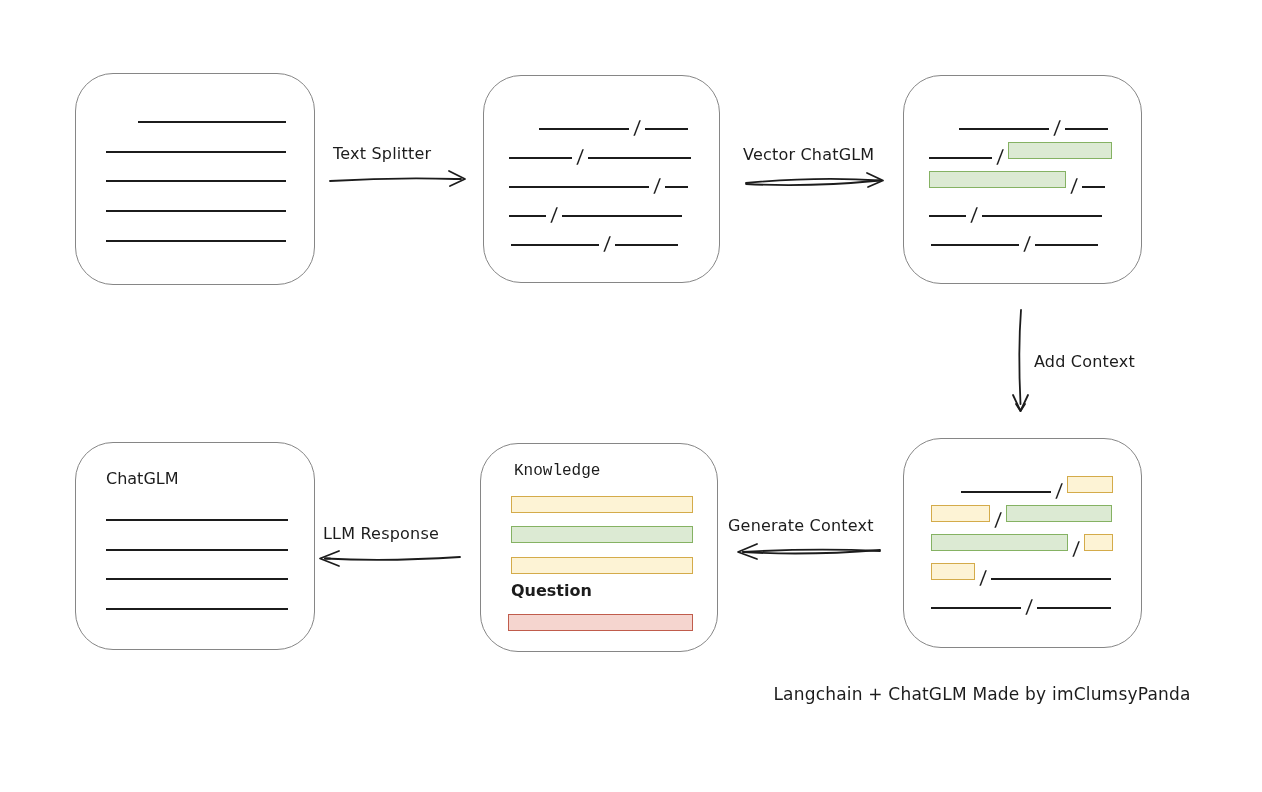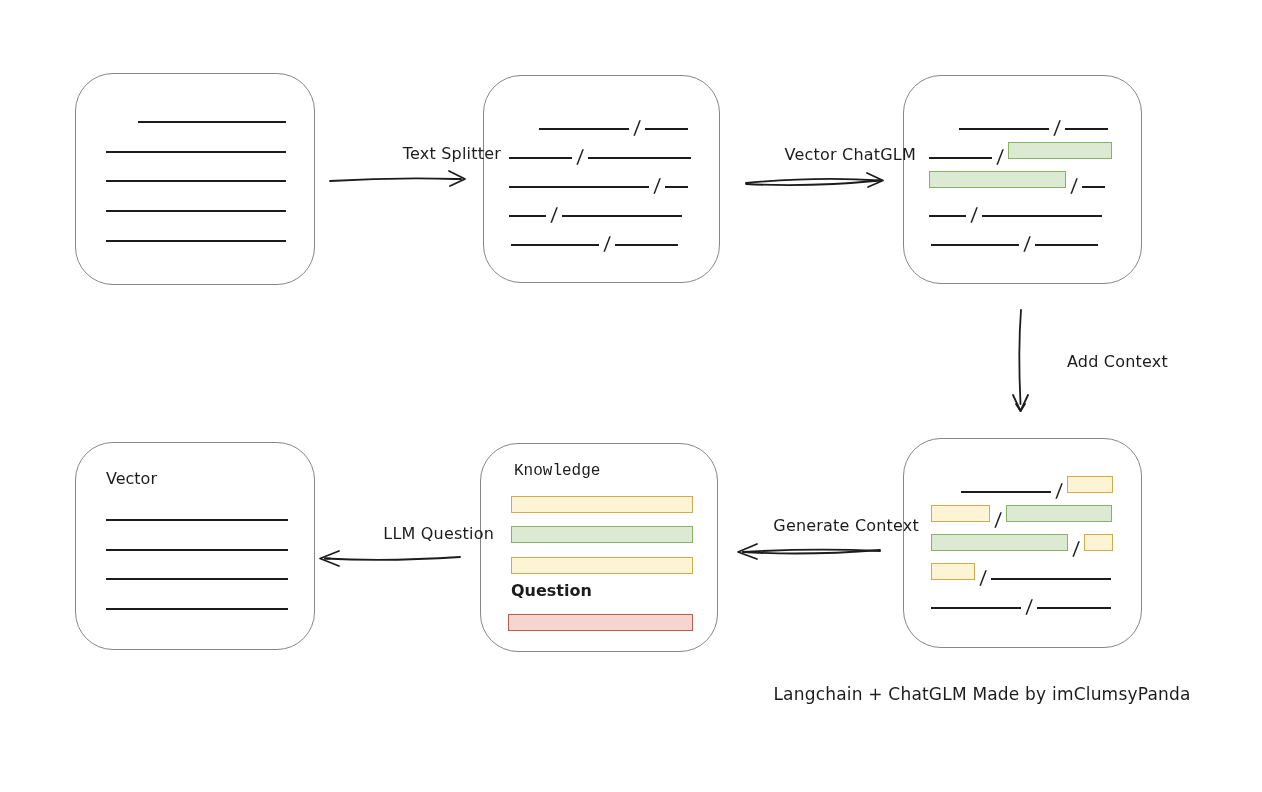--- a/index.html
+++ b/index.html
@@ -1,19 +1,19 @@
 <!DOCTYPE html>
 <html style="--green-fill: #dcead3; --green-stroke: #85b263; --yellow-fill: #fdf3d5; --yellow-stroke: #d4ab4a; --red-fill: #f5d5cf; --red-stroke: #c05c4c;"><head>
 <meta charset="utf-8">
 <style>
   html,body{margin:0;padding:0;background:#ffffff;}
   body{width:1262px;height:792px;font-family:"DejaVu Sans",sans-serif;color:#1c1c1c;}
   .canvas{position:relative;width:1262px;height:792px;overflow:hidden;background:#fff;}
   .box{position:absolute;border:1.6px solid #868686;border-radius:38px;background:#fff;box-sizing:border-box;}
-  .label{position:absolute;font-size:16px;text-align:right;white-space:nowrap;letter-spacing:.2px;margin-left:33px;}
+  .label{position:absolute;font-size:16px;text-align:left;white-space:nowrap;letter-spacing:.2px;}
   .arrow{position:absolute;}
   .arrow path{stroke:#1c1c1c;stroke-width:1.8;fill:none;stroke-linecap:round;stroke-linejoin:round;}
   .rows{position:absolute;left:0;right:0;top:25px;}
   .row{display:flex;align-items:flex-end;height:29px;box-sizing:border-box;}
   .seg-line{border-bottom:2px solid #1c1c1c;height:0;flex:0 0 auto;}
   .seg-rect{height:15px;border:1.6px solid;flex:0 0 auto;box-sizing:content-box;}
   .seg-rect.green{background:var(--green-fill);border-color:var(--green-stroke);}
   .seg-rect.yellow{background:var(--yellow-fill);border-color:var(--yellow-stroke);}
   .seg-slash{font-size:19px;line-height:13px;transform:translateY(4px) skewX(-4deg);margin:0 5px;flex:0 0 auto;}
   .hline{position:absolute;border-top:2px solid #1c1c1c;height:0;}
@@ -132,33 +132,33 @@
     <div class="inbox-label" style="left:33px;top:18px;font-family:Liberation Mono, monospace;">Knowledge</div>
     <div></div>
     <div class="inbox-label" style="left:30px;top:137px;font-weight:bold;">Question</div>
     <div class="bar red" style="left:27px;top:170px;width:183px;"></div>
   <div class="bar yellow" style="top: 52px;"></div>
       <div class="bar green" style="top: 82px;"></div>
       <div class="bar yellow" style="top: 113px;"></div>
     </div>
 
   <div class="box" style="left:75px;top:442px;width:240px;height:208px;">
-    <div class="inbox-label" style="left:30px;top:26px;">Vector</div>
+    <div class="inbox-label" style="left:30px;top:26px;">ChatGLM</div>
     <div></div>
   <div class="hline" style="left: 30px; top: 76px; width: 182px;"></div>
       <div class="hline" style="left: 30px; top: 106px; width: 182px;"></div>
       <div class="hline" style="left: 30px; top: 135px; width: 182px;"></div>
       <div class="hline" style="left: 30px; top: 165px; width: 182px;"></div>
     </div>
 
   <div class="label" style="left:333px;top:144px;width:135px;">Text Splitter</div>
   <div class="label" style="left:743px;top:145px;width:140px;">Vector ChatGLM</div>
   <div class="label" style="left:1034px;top:352px;">Add Context</div>
   <div class="label" style="left:728px;top:516px;width:158px;">Generate Context</div>
-  <div class="label" style="left:323px;top:524px;width:138px;">LLM Question</div>
+  <div class="label" style="left:323px;top:524px;width:138px;">LLM Response</div>
 
   <svg class="arrow" style="left:328px;top:166px;" width="142" height="26" viewBox="0 0 142 26">
     <path d="M2 15 C 45 12.5, 92 12, 127 13"></path>
     <path d="M121 5 L137 13 L122 20"></path>
     <path d="M126 13 L133 13"></path>
   </svg>
 
   <svg class="arrow" style="left:744px;top:167px;" width="146" height="26" viewBox="0 0 146 26">
     <path d="M2 16 C 50 11.5, 100 11, 136 13.5"></path>
     <path d="M2 17 C 50 19.5, 100 17, 136 13.5"></path>

